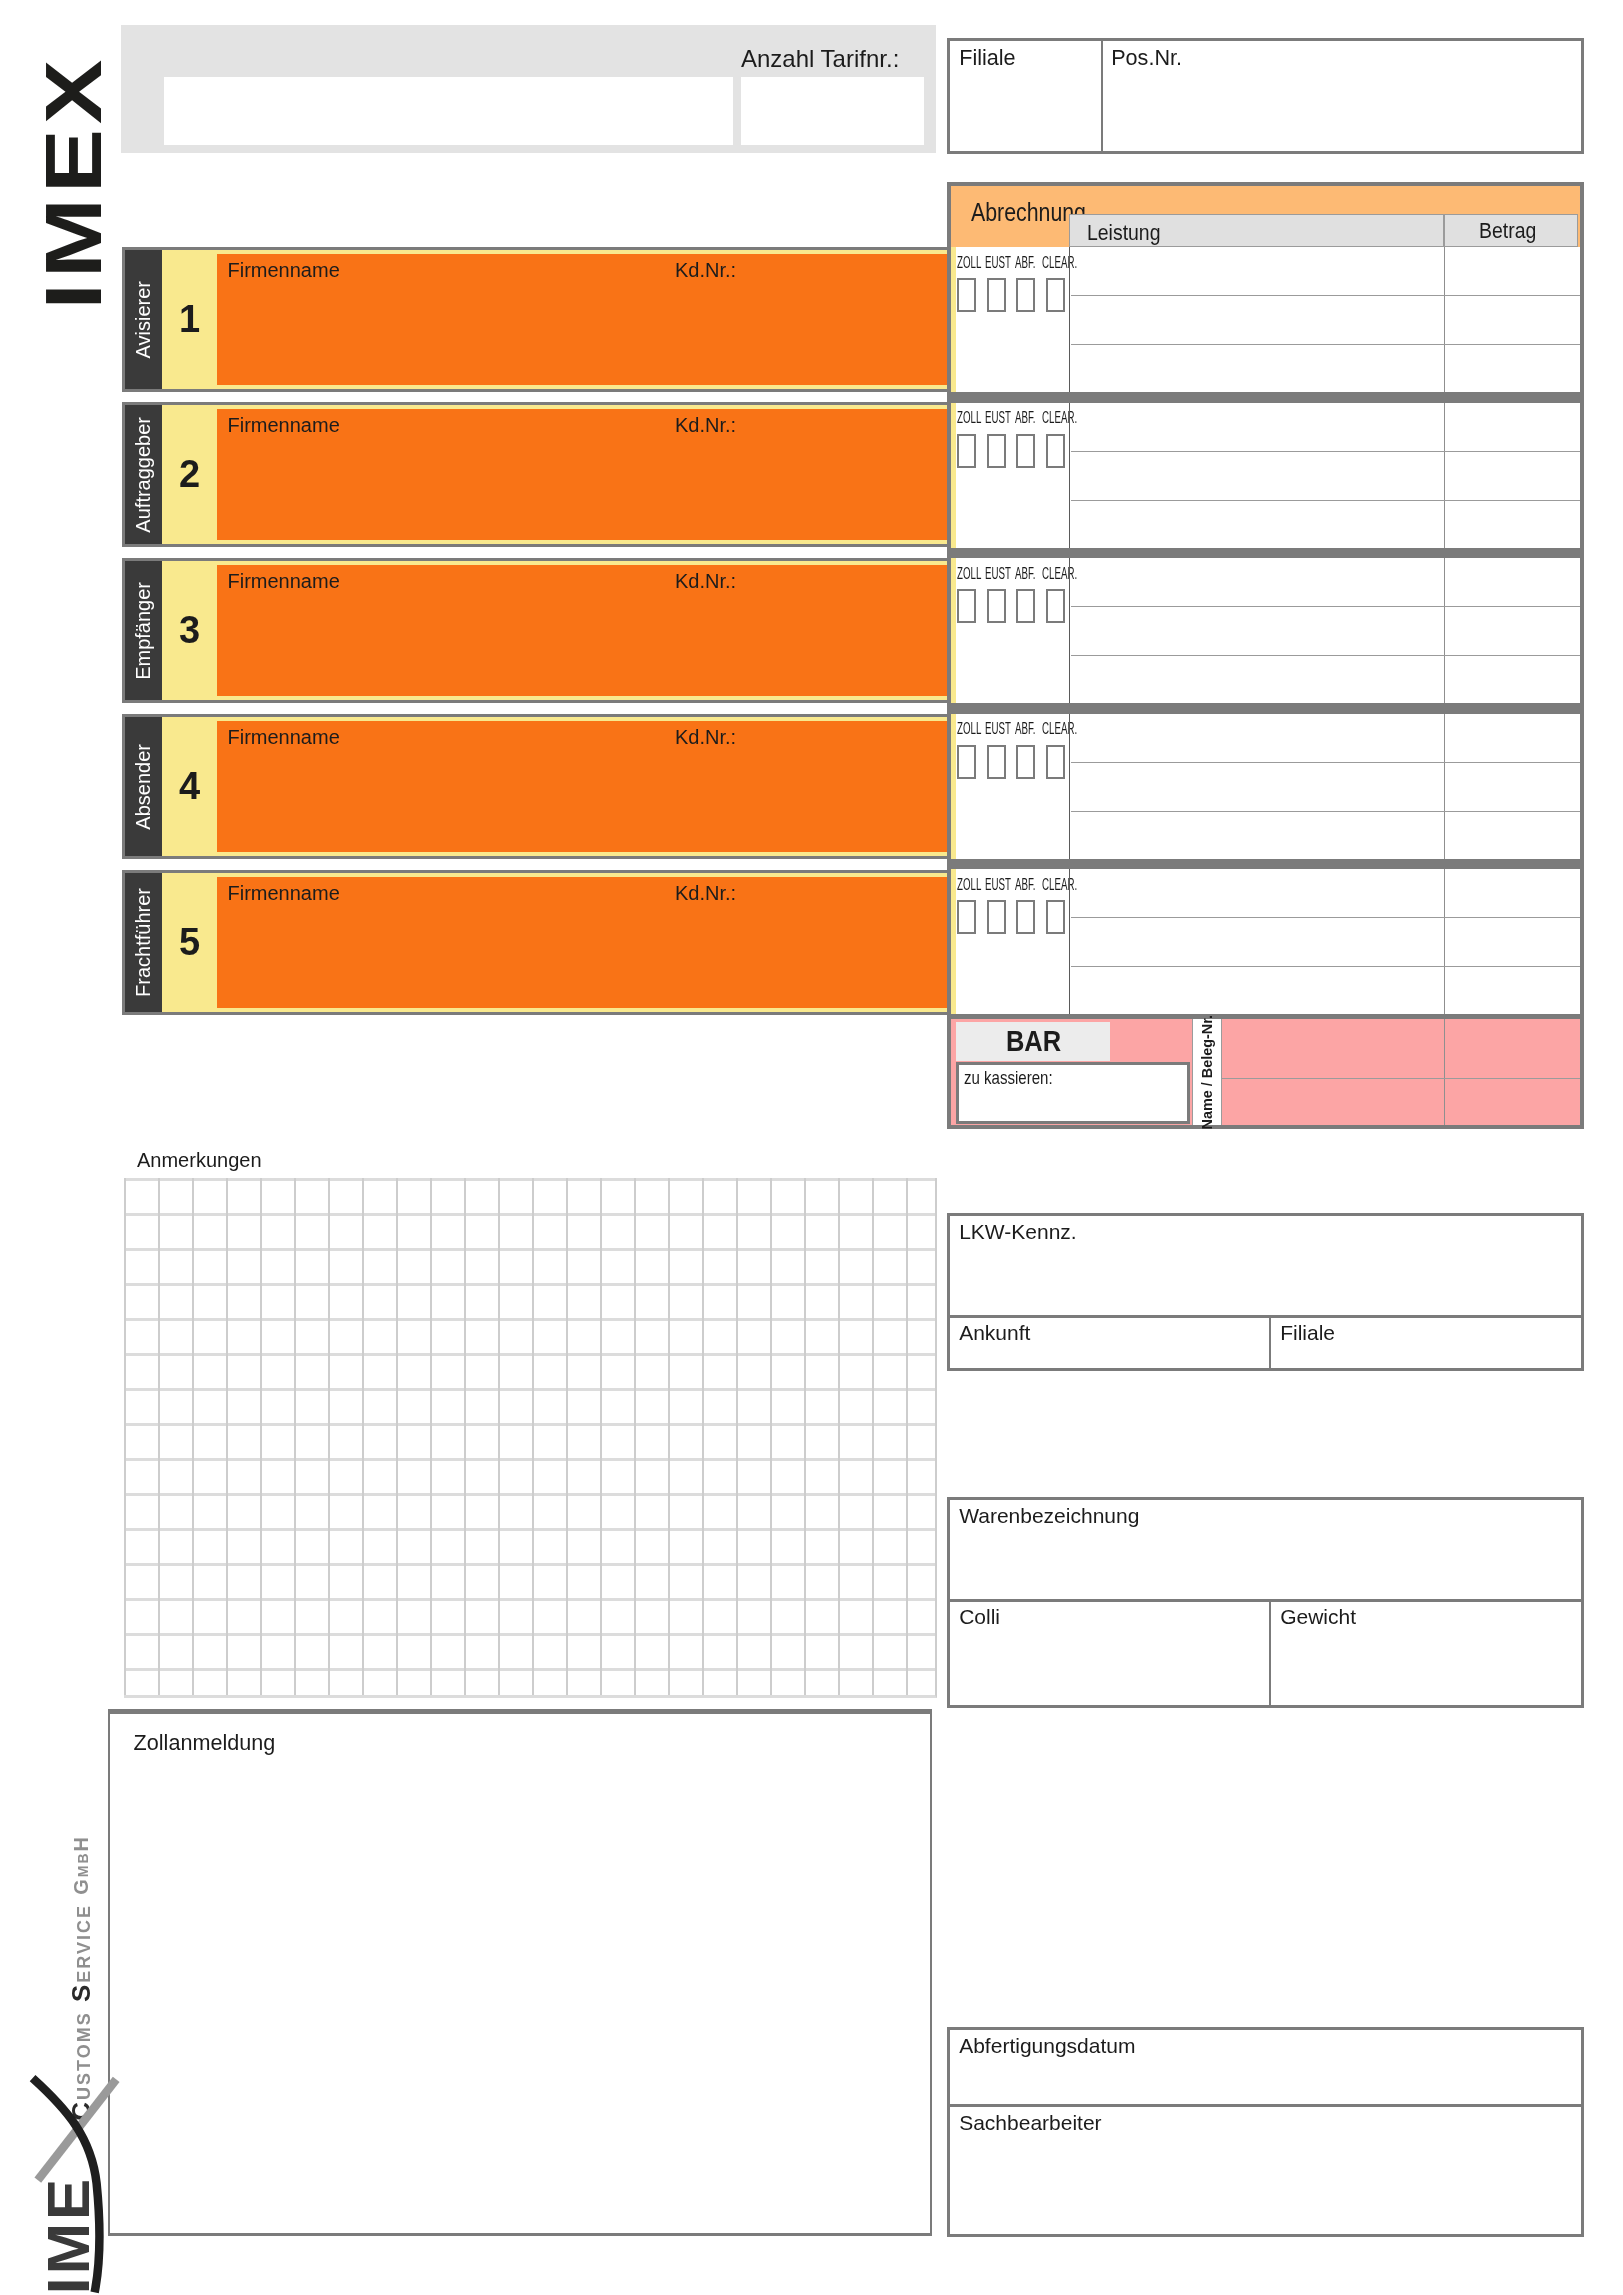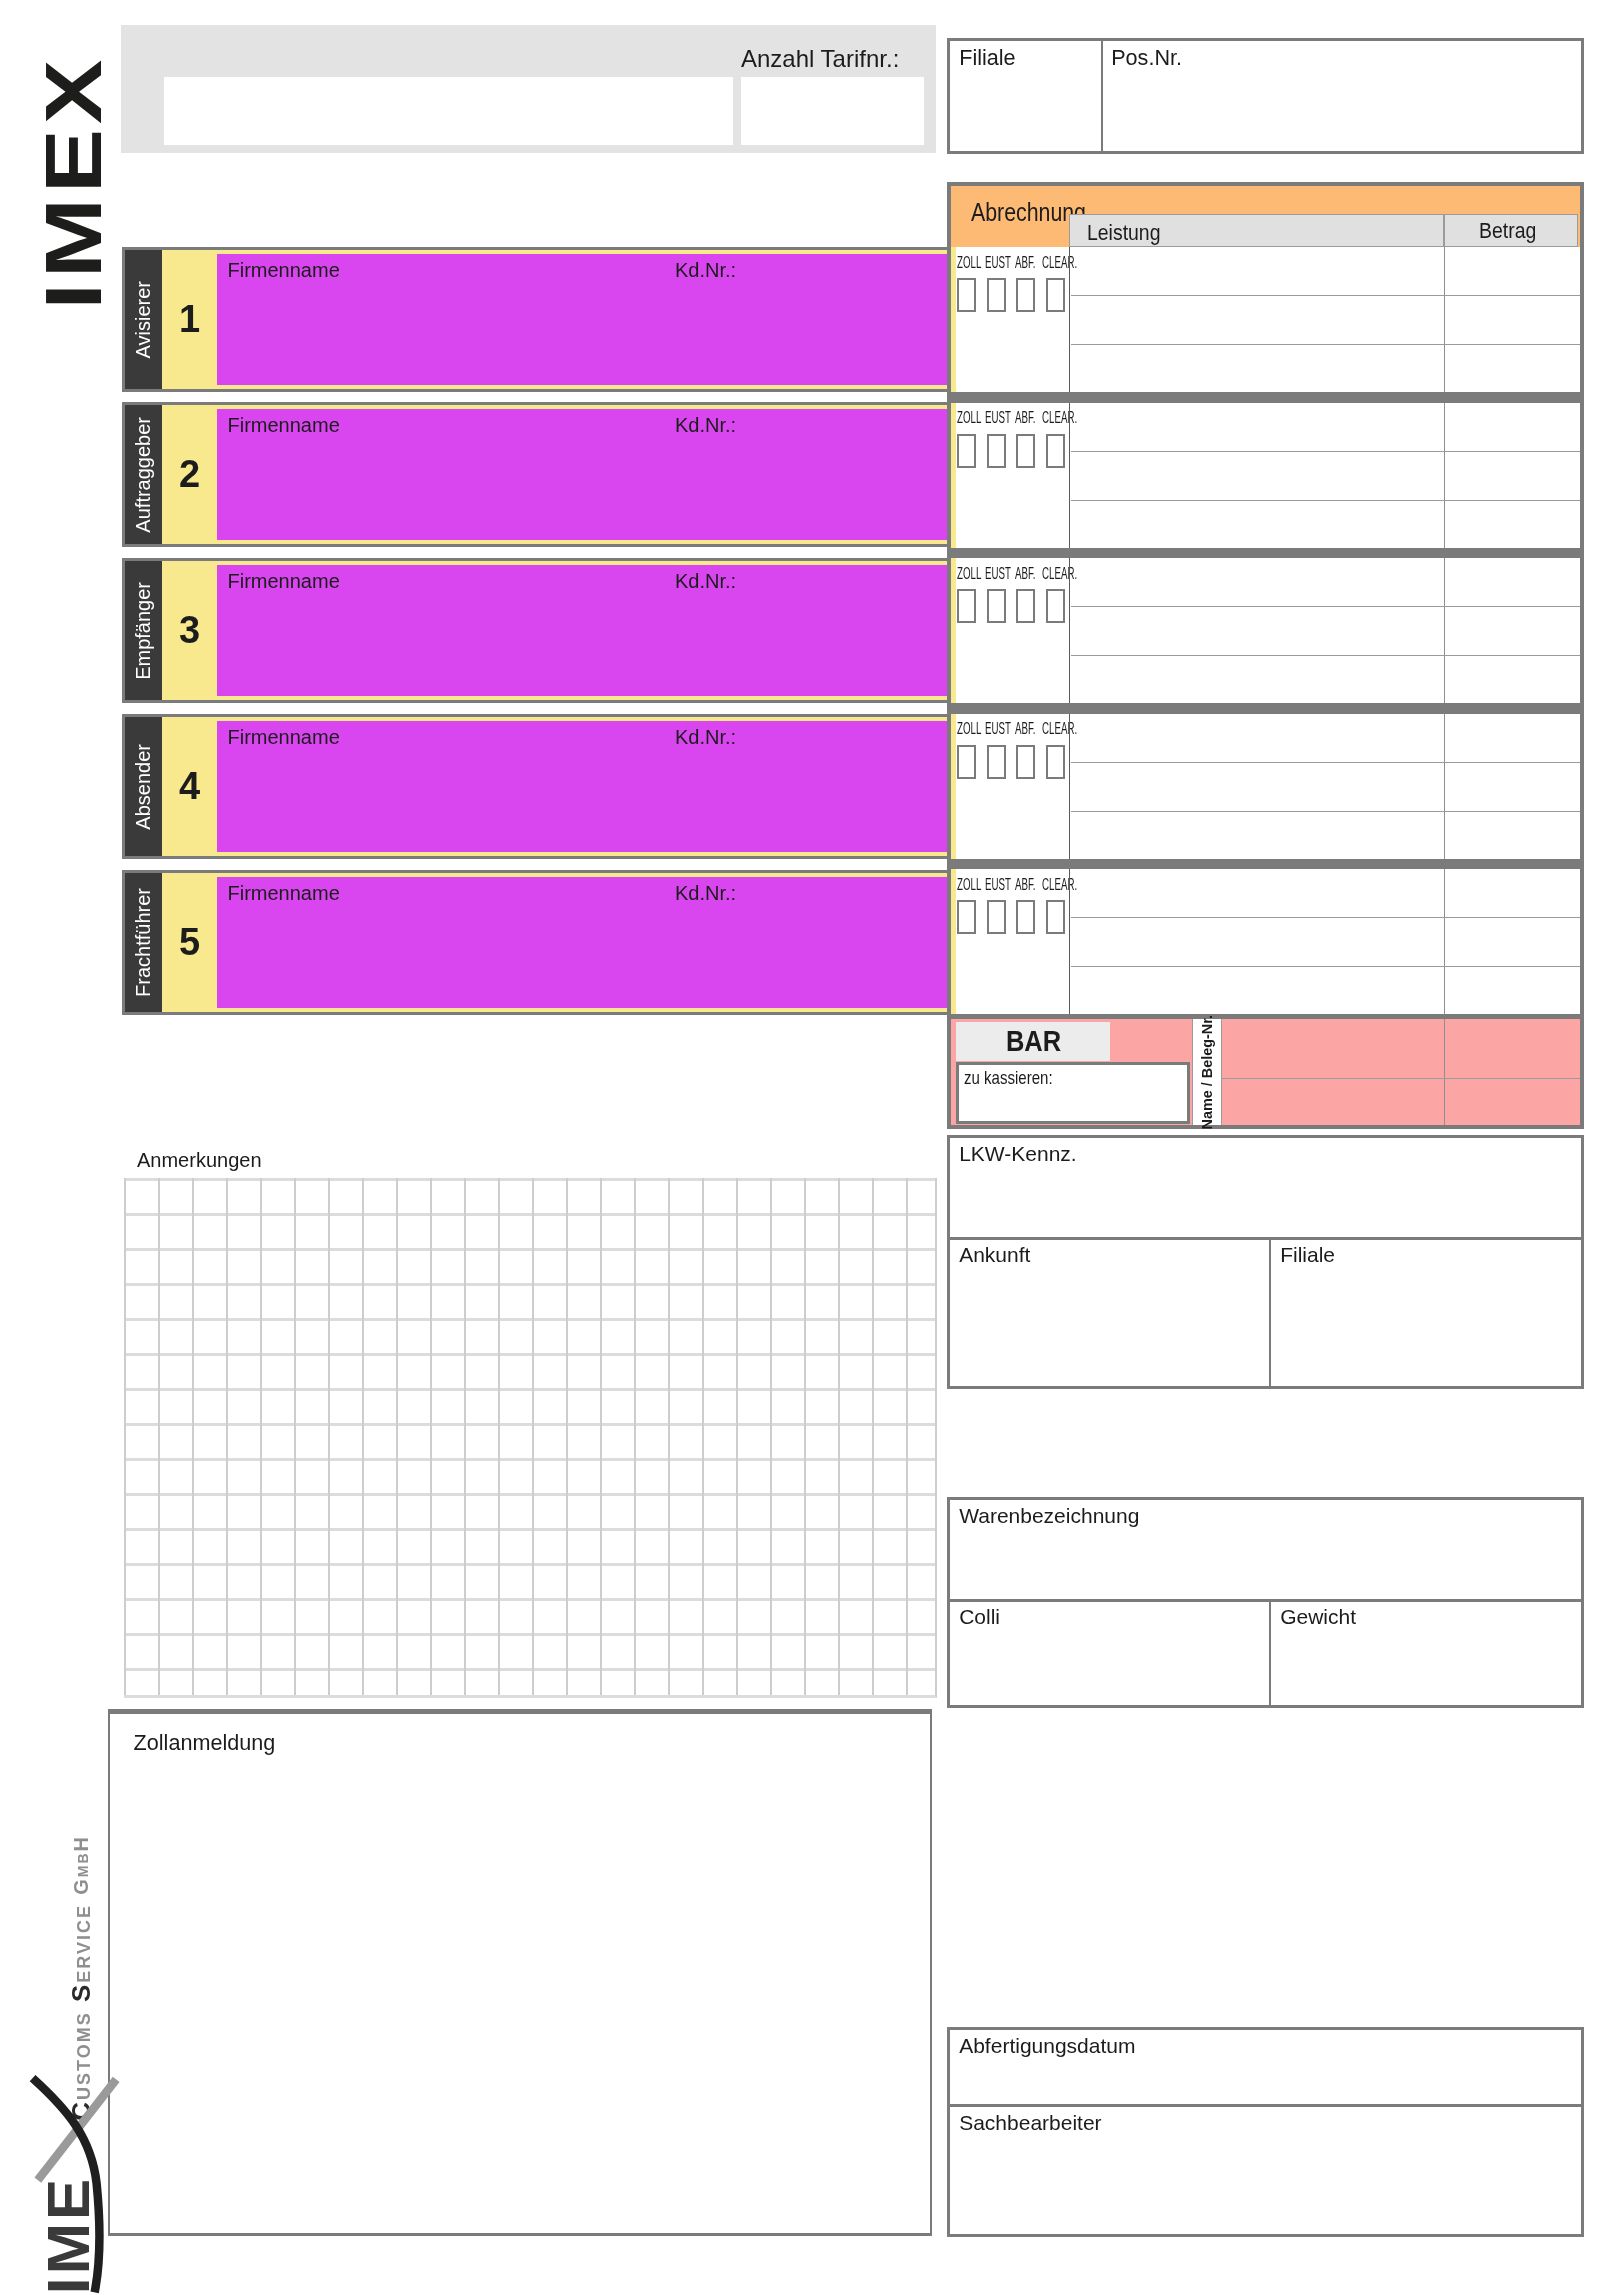--- a/index.html
+++ b/index.html
@@ -27,21 +27,21 @@
   .fcell .lbl{left:9.2px;top:3.9px;font-size:21.6px;}
 
   
   .prow{position:absolute;left:122px;width:833px;height:145px;box-sizing:border-box;
         border:3.9px solid #7b7b7b;border-right:none;background:#f9e98e;}
   .pstrip{position:absolute;left:0;top:0;bottom:0;width:37px;background:#3a3a3a;
           display:flex;align-items:center;justify-content:center;}
   .pstrip .vtext{color:#ffffff;font-size:20px;letter-spacing:0px;}
   .pnum{position:absolute;left:37px;top:0;bottom:0;width:55px;display:flex;align-items:center;justify-content:center;
         font-size:38px;font-weight:bold;color:#1c1c1c;}
-  .pwhite{position:absolute;left:92px;top:3.9px;bottom:3.9px;right:5.2px;background:#d946ef;}
+  .pwhite{position:absolute;left:92px;top:3.9px;bottom:3.9px;right:5.2px;background:#f97316;}
   .pwhite .fn{left:10.5px;top:5.2px;font-size:20px;}
   .pwhite .kd{left:62.5%;top:5.2px;font-size:20px;}
 
   
   .abr{position:absolute;left:947px;top:182px;width:637px;height:947px;box-sizing:border-box;
        border:4.6px solid #7b7b7b;background:#fff;display:flex;flex-direction:column;}
   .abr-head{position:relative;height:61px;background:#fdba74;flex:none;}
   .abr-title{left:19.6px;top:10.5px;font-size:26px;transform:scaleX(.82);transform-origin:0 0;}
   .shcell{position:absolute;bottom:0;height:33px;background:#e0e0e0;border:1.3px solid #9b9b9b;box-sizing:border-box;}
   .shcell.le{left:118px;width:375px;}
@@ -296,21 +296,21 @@
       <div class="lar" style="left:271px;width:222px;"></div>
       <div class="bar-area"></div>
       <div class="vd2"></div>
       <div class="bhl"></div>
     </div>
   </div>
 
   <span class="lbl" style="left:137px;top:1149px;font-size:20px;">Anmerkungen</span>
   <div class="abs grid"></div>
 
-  <div class="box" style="left:947px;top:1135px;width:637px;height:254px;">
+  <div class="box" style="left:947px;top:1213px;width:637px;height:158px;">
     <div class="fcell" style="left:0;right:0;height:99px;">
       <span class="celllbl">LKW-Kennz.</span>
     </div>
     <div class="hdiv" style="top:99px;"></div>
     <div class="vdiv" style="left:319px;top:101px;"></div>
     <div class="fcell" style="left:0;width:319px;top:101px;">
       <span class="celllbl">Ankunft</span>
     </div>
     <div class="fcell" style="left:321px;right:0;top:101px;">
       <span class="celllbl">Filiale</span>

